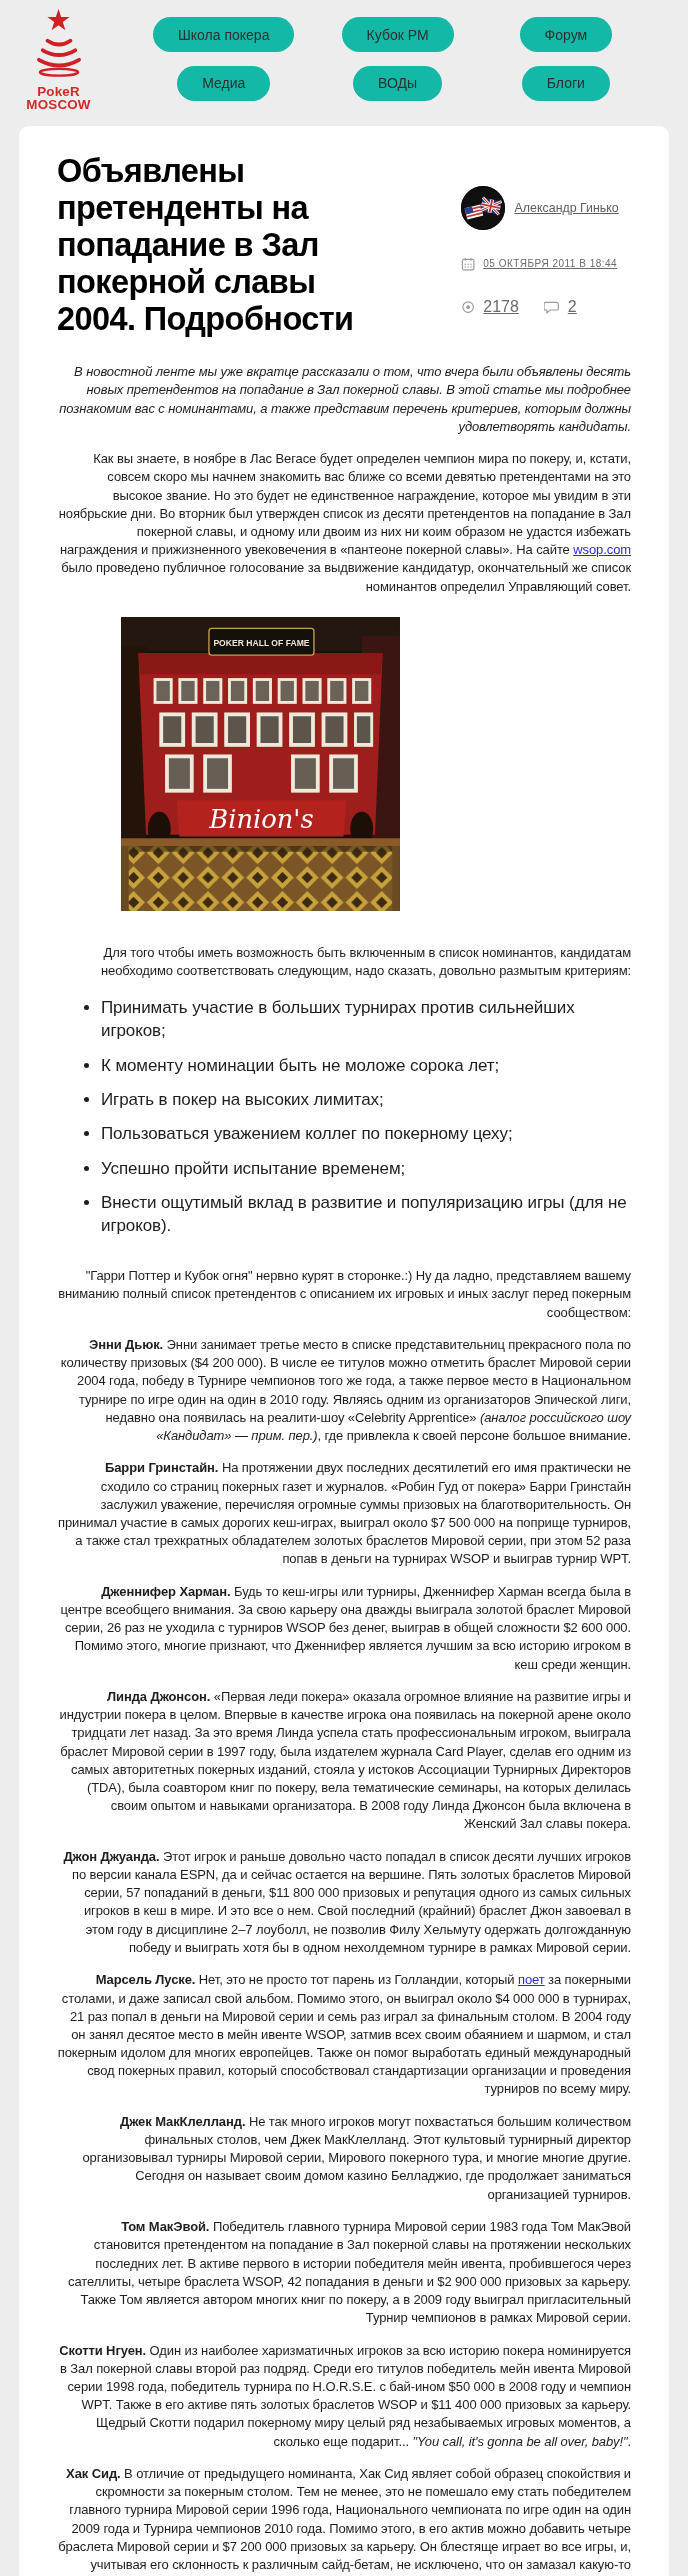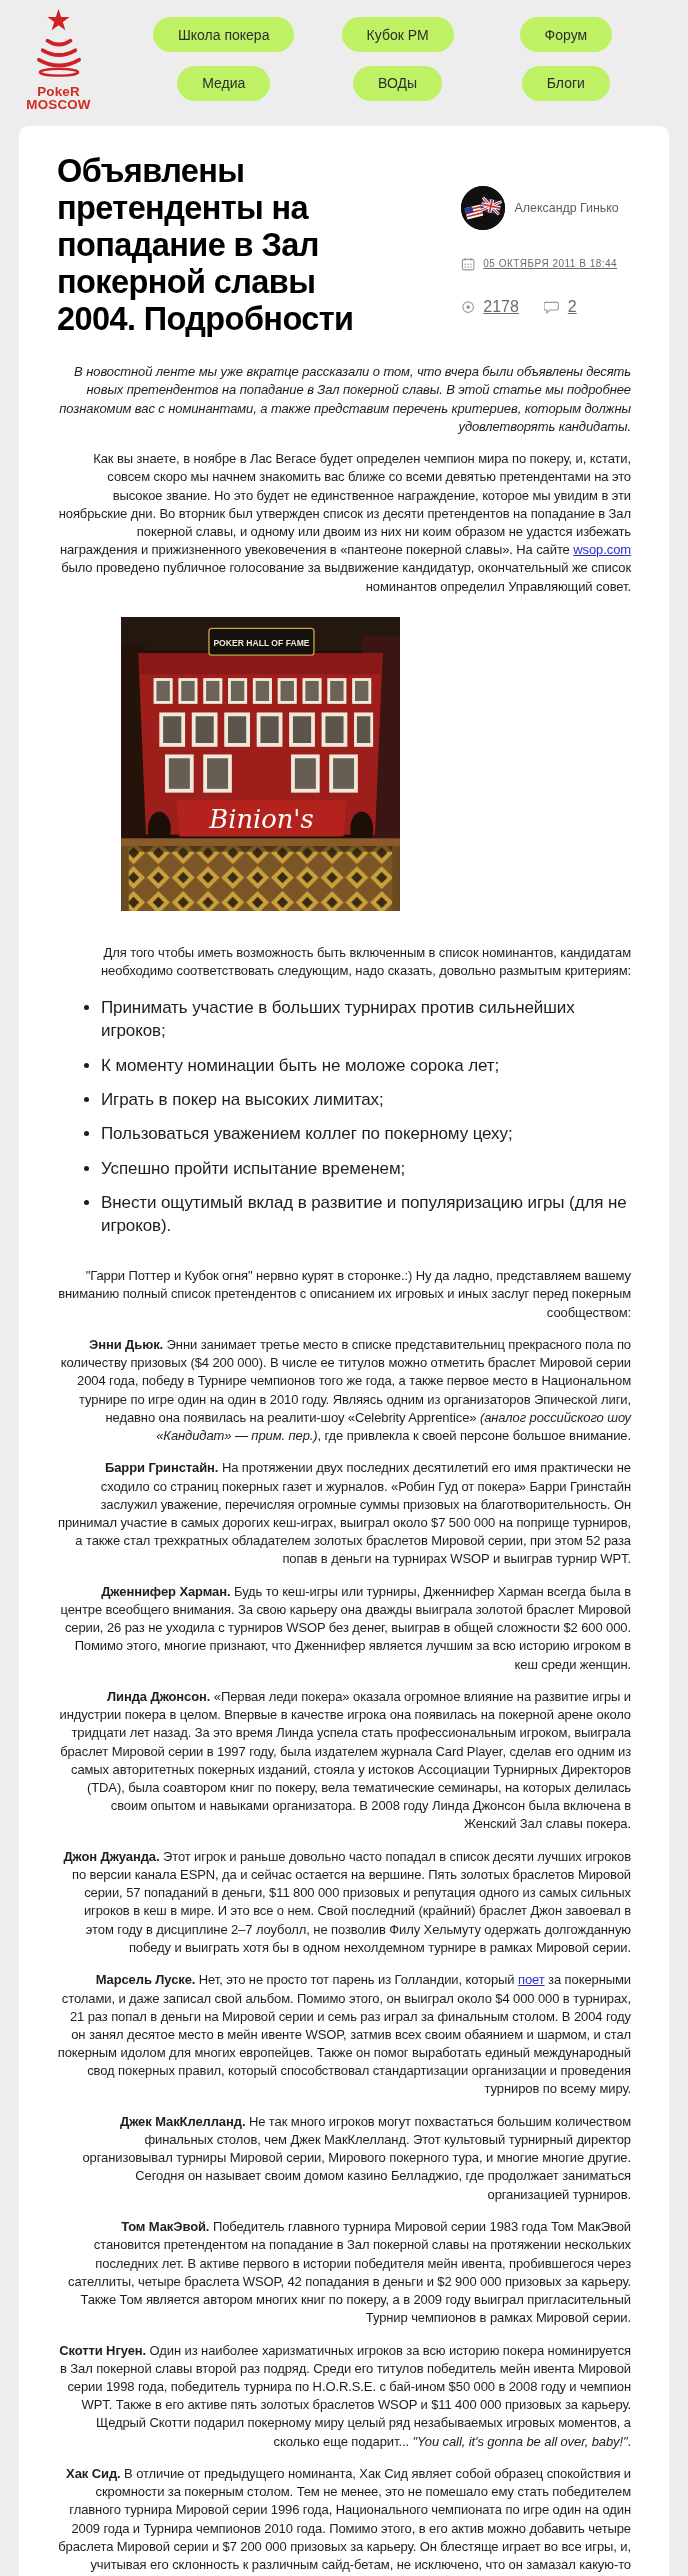--- a/index.html
+++ b/index.html
@@ -5,29 +5,29 @@
   html,body{margin:0;padding:0;background:#ededed;width:688px;
     font-family:"Liberation Sans",sans-serif;color:#1e1e1e;}
   
   .header{position:relative;height:126px;}
   .logo{position:absolute;left:25px;top:5.7px;width:67px;text-align:center;cursor:pointer;}
   .logo-star{color:#cf2026;font-size:29px;line-height:1;}
   .logo-arcs{display:block;margin:0 auto;}
   .logo-text{color:#d42a24;font-weight:bold;font-size:13.4px;line-height:1.0;letter-spacing:0.2px;margin-top:8px;}
   .nav{position:absolute;left:153px;top:17px;width:478px;display:grid;
        grid-template-columns:repeat(3,1fr);gap:13.4px 38px;justify-items:center;}
-  .pill{background:#bef264;border-radius:18px;padding:9.6px 25px;font-size:14px;color:#2e2e2e;
+  .pill{background:#14b8a6;border-radius:18px;padding:9.6px 25px;font-size:14px;color:#2e2e2e;
         white-space:nowrap;cursor:pointer;}
   
   .card{margin:0 19px;background:#fff;border-radius:9.6px;padding:27px 38px 40px 38px;}
   .card-top{display:flex;justify-content:space-between;}
   .title{font-size:32.5px;font-weight:bold;line-height:1.14;letter-spacing:-0.6px;width:330px;color:#000;}
   .author-box{width:170px;margin-top:32.5px;flex-shrink:0;}
   .author-row{display:flex;align-items:center;gap:9.6px;cursor:pointer;}
-  .author-name{font-size:12.4px;color:#5e5e5e;}
+  .author-name{font-size:12.4px;color:#5e5e5e;text-decoration:underline;}
   .meta-row{display:flex;align-items:center;gap:8px;margin-top:27px;color:#6a6a6a;
             font-size:10px;letter-spacing:0.5px;white-space:nowrap;text-decoration:underline;}
   .meta-row .num{font-size:16px;letter-spacing:0;}
   .gap18{width:9.6px;}
   
   .para{font-size:13px;line-height:1.4;margin:14.3px 0;letter-spacing:-0.1px;text-align:right;}
   .it{font-style:italic;}
   .bd{font-weight:bold;}
   .intro{font-style:italic;}
   a.lnk-blue{color:#2b2bd6;text-decoration:underline;}

